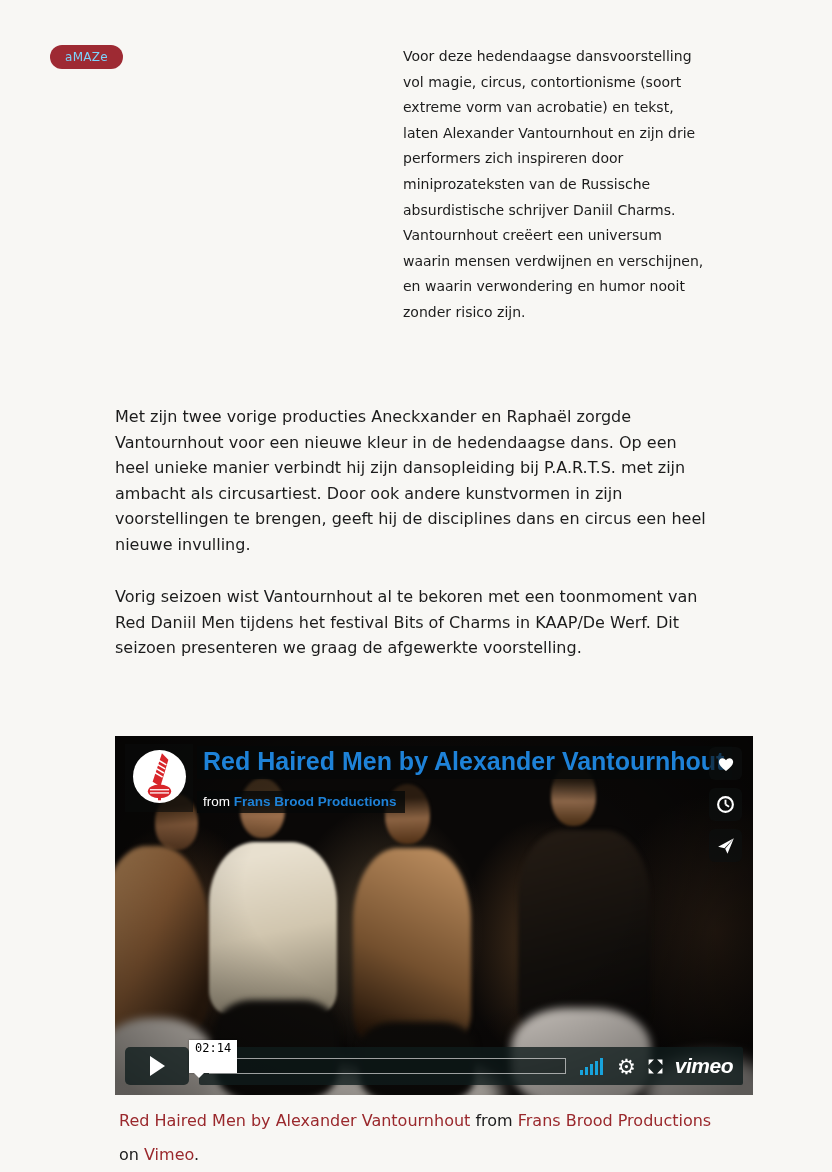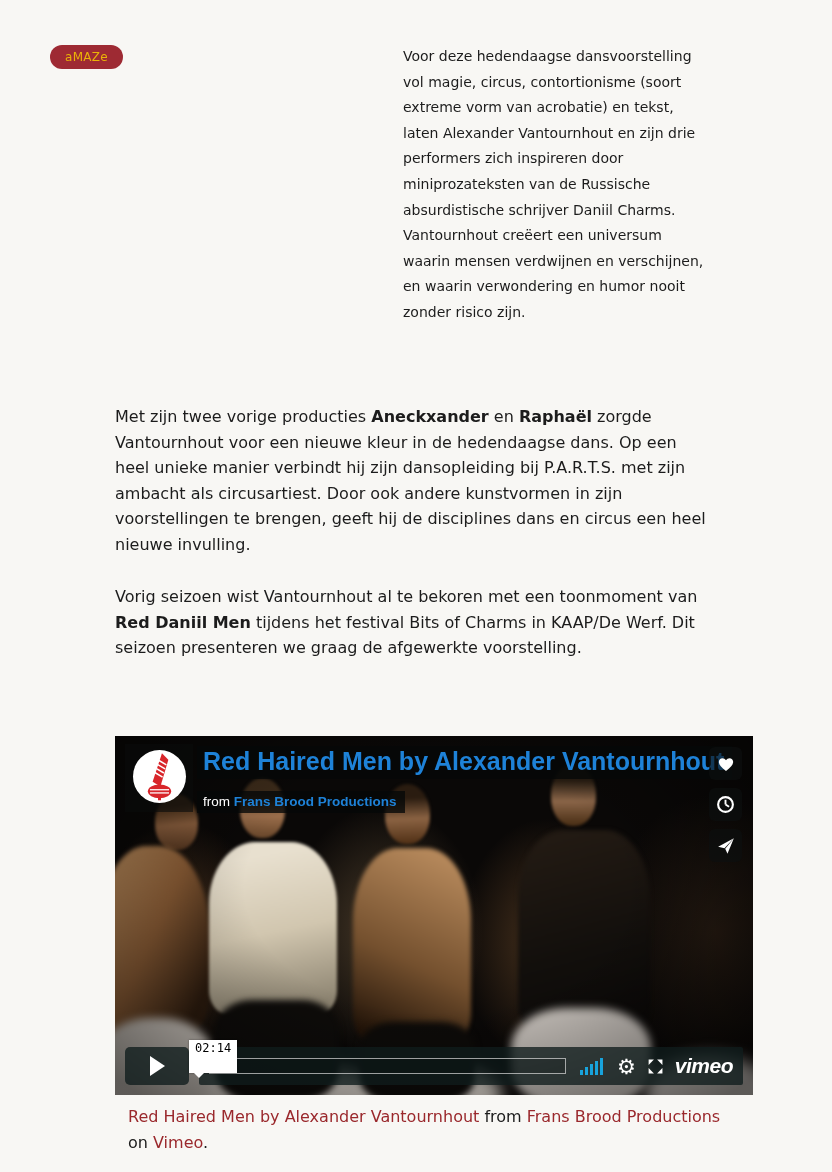--- a/index.html
+++ b/index.html
@@ -9,32 +9,32 @@
     --badge:#9e2a33;
     --vblue:#1e82d8;
     --volblue:#18a3dc;
   }
   *{margin:0;padding:0;box-sizing:border-box;}
   html,body{background:var(--page-bg);}
   .page{position:relative;width:832px;height:1172px;background:var(--page-bg);
         font-family:"DejaVu Sans",sans-serif;color:var(--text);overflow:hidden;}
 
   
-  .badge{position:absolute;left:50px;top:45px;background:var(--badge);color:#eab308;
+  .badge{position:absolute;left:50px;top:45px;background:var(--badge);color:#7dd3fc;
          font-size:12px;padding:5px 15px;border-radius:13px;letter-spacing:.3px;}
 
   
   .heading{position:absolute;left:54px;top:104px;width:276px;font-size:20px;
            font-weight:bold;line-height:25.5px;color:#141414;}
   .lead{position:absolute;left:403px;top:44px;width:302px;font-size:14px;line-height:25.6px;}
 
   
   .body{position:absolute;left:115px;top:404px;width:594px;font-size:16px;line-height:25.5px;}
   .body p{margin:0 0 27px 0;}
-  .b{font-weight:bold;}
+  .b{font-weight:normal;}
   .rlink{color:var(--red);text-decoration:none;cursor:pointer;}
   .bold-par{font-weight:bold;}
 
   
   .video{position:absolute;left:115px;top:736px;width:638px;height:359px;background:#0a0807;overflow:hidden;}
   .scene{position:absolute;inset:0;overflow:hidden;}
   .glow{position:absolute;inset:0;background:
     radial-gradient(130px 170px at 65px 205px, rgba(133,88,50,.55), transparent 70%),
     radial-gradient(140px 180px at 270px 195px, rgba(160,128,88,.42), transparent 70%),
     radial-gradient(125px 175px at 432px 205px, rgba(135,92,52,.5), transparent 70%),
@@ -96,21 +96,21 @@
   .v1{height:5px;} .v2{height:8px;} .v3{height:11px;} .v4{height:14px;} .v5{height:17px;}
   .gear{color:#fff;font-size:21px;line-height:1;margin-right:11px;cursor:pointer;}
   .fsbtn{margin-right:11px;cursor:pointer;display:flex;}
   .vimeo-logo{color:#fff;font-style:italic;font-weight:bold;font-size:21px;letter-spacing:-.5px;cursor:pointer;}
   .tooltip{position:absolute;left:74px;top:304px;background:#fff;color:#000;
            font-family:"DejaVu Sans Mono",monospace;font-size:12px;padding:1px 6px 18px 6px;box-shadow:0 0 2px rgba(0,0,0,.4);}
   .tooltip:after{content:"";position:absolute;left:5px;bottom:-5px;border:5px solid transparent;
                  border-top-color:#fff;border-bottom:0;}
 
   
-  .caption{position:absolute;left:128px;top:1104px;width:602px;font-size:16px;line-height:26px;}
+  .caption{position:absolute;left:119px;top:1104px;width:602px;font-size:16px;line-height:34px;}
 </style>
 </head>
 <body>
 
 <div class="page">
 
   <span class="badge">aMAZe</span>
 
 
   <div class="lead">Voor deze hedendaagse dansvoorstelling vol magie, circus, contortionisme (soort extreme vorm van acrobatie) en tekst, laten Alexander Vantournhout en zijn drie performers zich inspireren door miniprozateksten van de Russische absurdistische schrijver Daniil Charms. Vantournhout creëert een universum waarin mensen verdwijnen en verschijnen, en waarin verwondering en humor nooit zonder risico zijn.</div>

